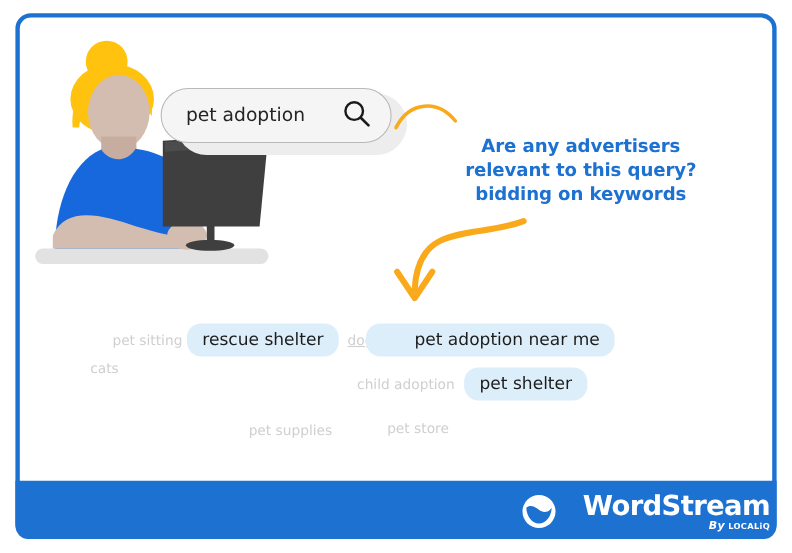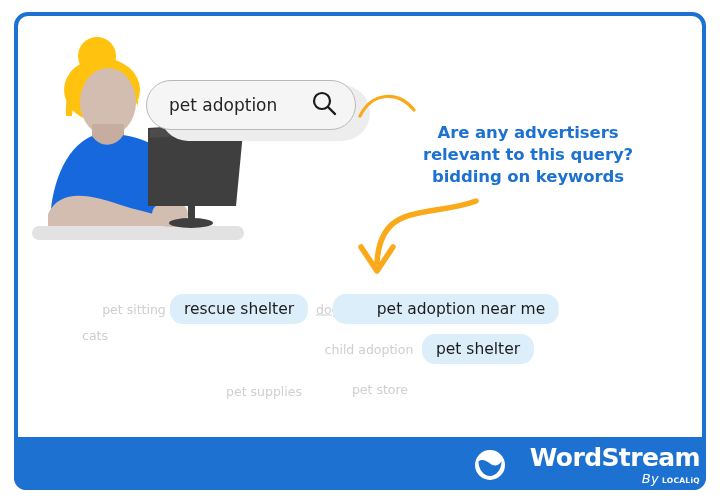--- a/index.html
+++ b/index.html
@@ -76,23 +76,23 @@
   #logo-sub {
     margin-top: 2px;
     align-self: flex-end;
     font-family: "DejaVu Sans", sans-serif;
     font-size: 7.5px;
     font-weight: bold;
     color: #ffffff;
     letter-spacing: 0.3px;
   }
   #logo-sub .by {
-    font-weight: normal;
+    font-weight: bold;
     font-style: italic;
-    font-size: 13px;
+    font-size: 10px;
   }
 
   
   #illustration {
     position: absolute;
     left: 20px;
     top: 28px;
     width: 340px;
     height: 225px;
   }

